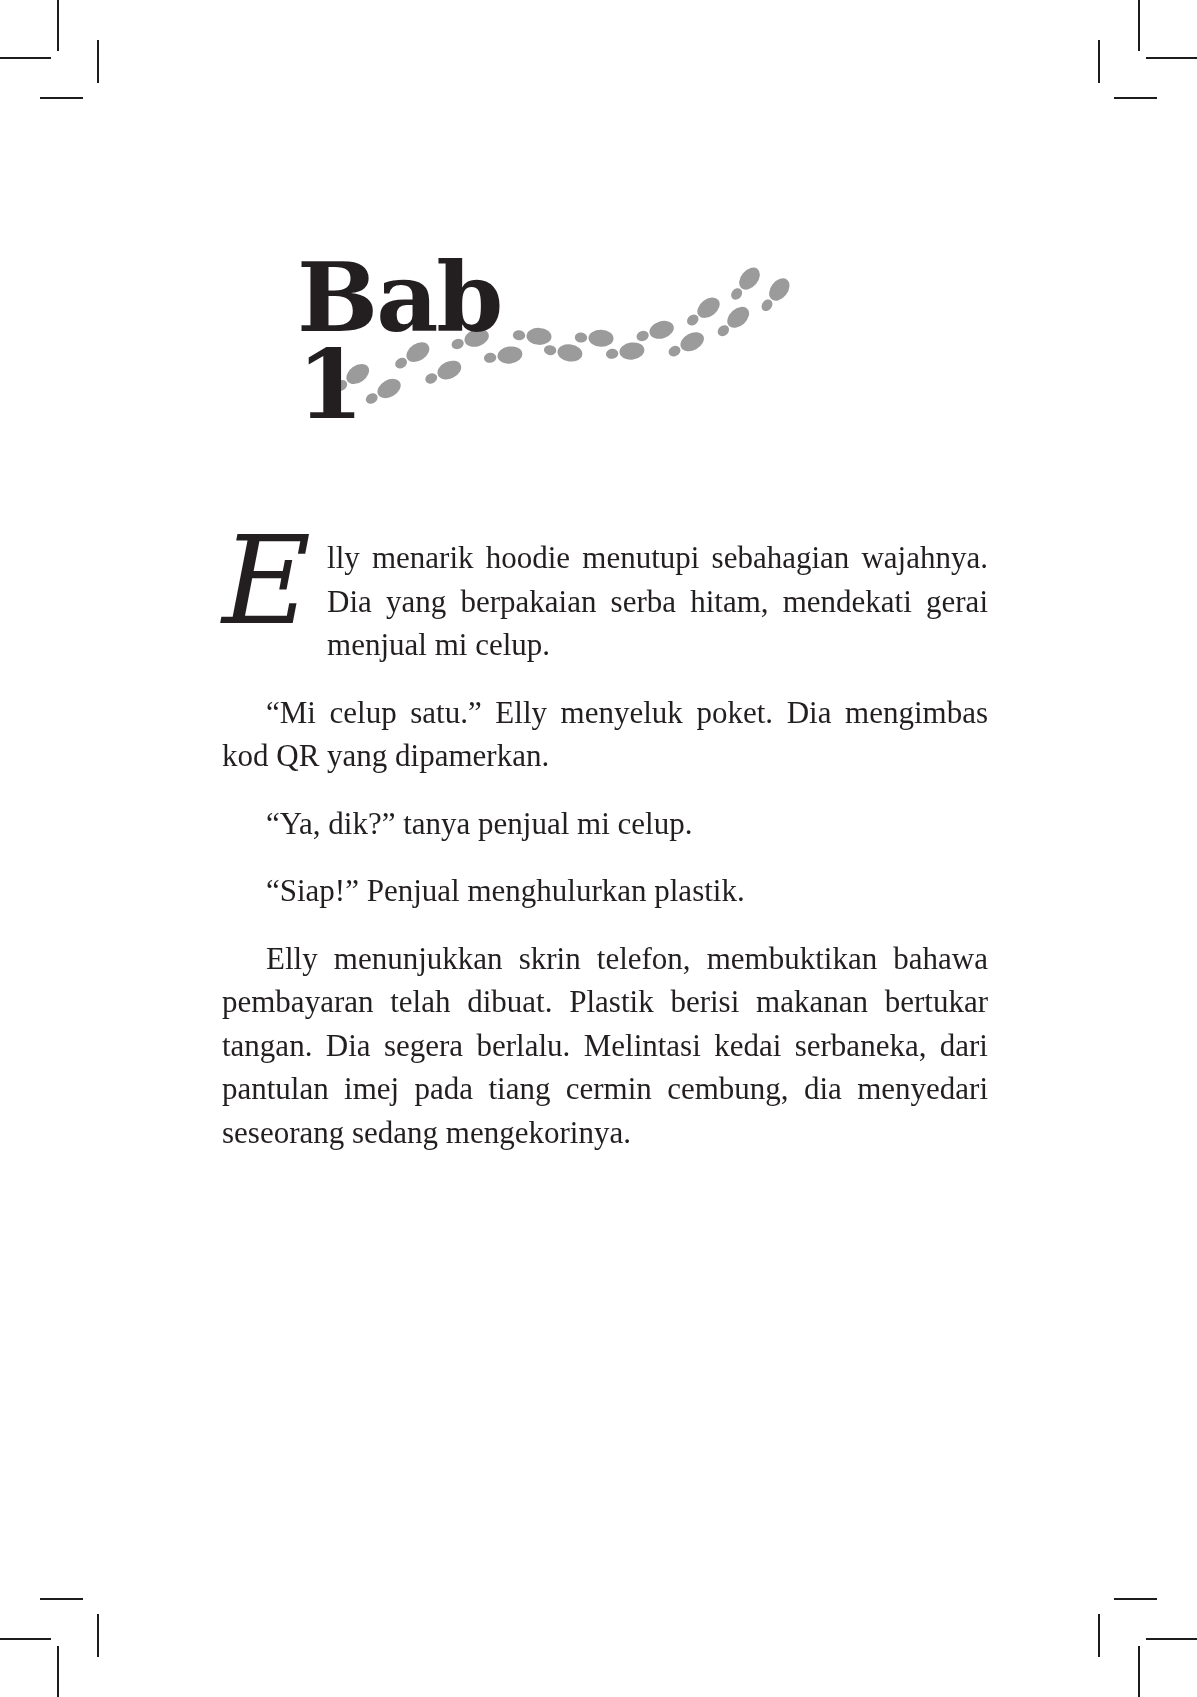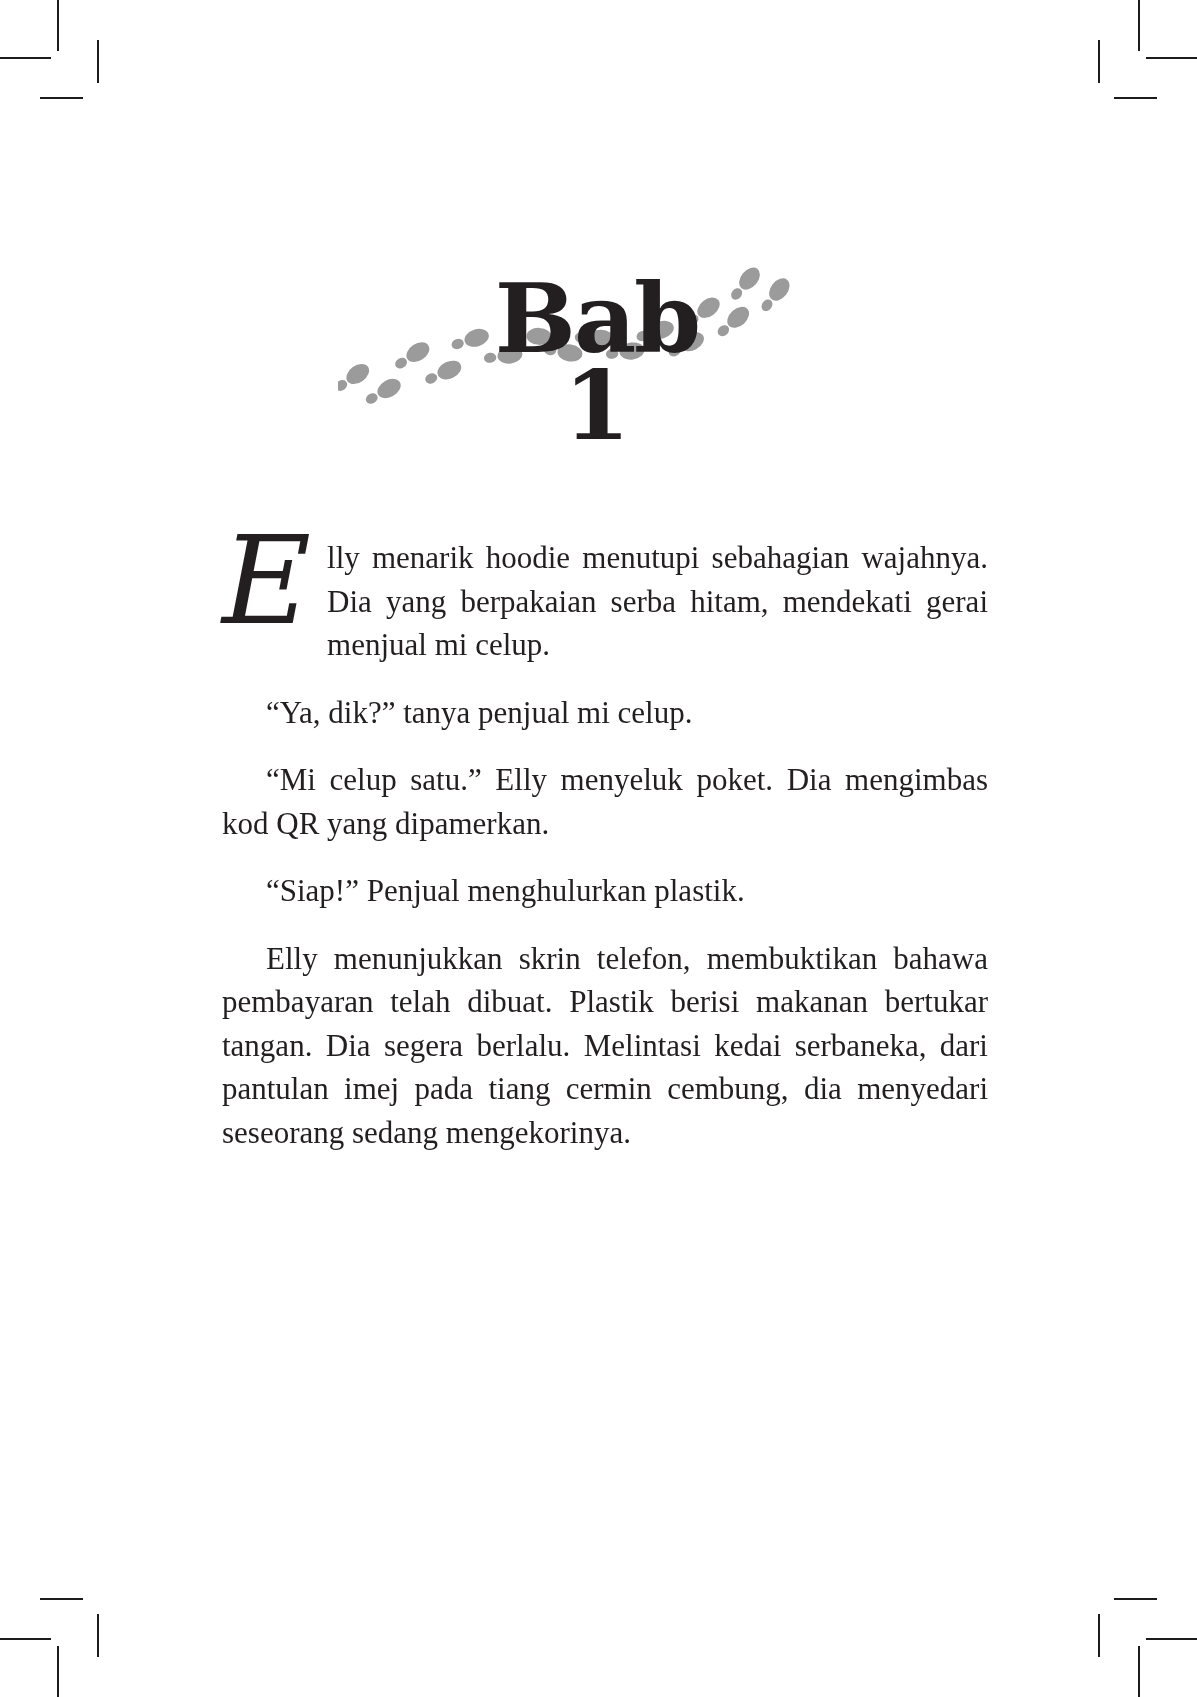--- a/index.html
+++ b/index.html
@@ -18,23 +18,22 @@
   }
   
   .crop {
     position: absolute;
     background: #1c1c1c;
   }
   
   #heading {
     position: absolute;
     left: 297px;
-    top: 281px;
+    top: 260px;
     width: 600px;
-    text-align: center;
     z-index: 2;
   }
   #chapter-label {
     font-family: "DejaVu Serif", serif;
     font-weight: bold;
     font-size: 96px;
     line-height: 76px;
     letter-spacing: -2px;
     display: block;
   }
@@ -175,19 +174,19 @@
       </g>
   </svg>
 
   <div id="heading">
     <span id="chapter-label">Bab</span>
     <span id="chapter-number">1</span>
   </div>
 
   <div id="body-text">
     <p class="para first"><span class="dropcap">E</span><span>lly menarik </span><span class="italic">hoodie</span><span> menutupi sebahagian wajahnya. Dia yang berpakaian serba hitam, mendekati gerai menjual mi celup.</span></p>
+    <p class="para"><span>“Mi celup satu.” Elly menyeluk poket. Dia mengimbas kod QR yang dipamerkan.</span></p>
     <p class="para"><span>“Ya, dik?” tanya penjual mi celup.</span></p>
-    <p class="para"><span>“Mi celup satu.” Elly menyeluk poket. Dia mengimbas kod QR yang dipamerkan.</span></p>
     <p class="para"><span>“Siap!” Penjual menghulurkan plastik.</span></p>
     <p class="para"><span>Elly menunjukkan skrin telefon, membuktikan bahawa pembayaran telah dibuat. Plastik berisi makanan bertukar tangan. Dia segera berlalu. Melintasi kedai serbaneka, dari pantulan imej pada tiang cermin cembung, dia menyedari seseorang sedang mengekorinya.</span></p>
   </div>
 
 </div>
 
 </body></html>

